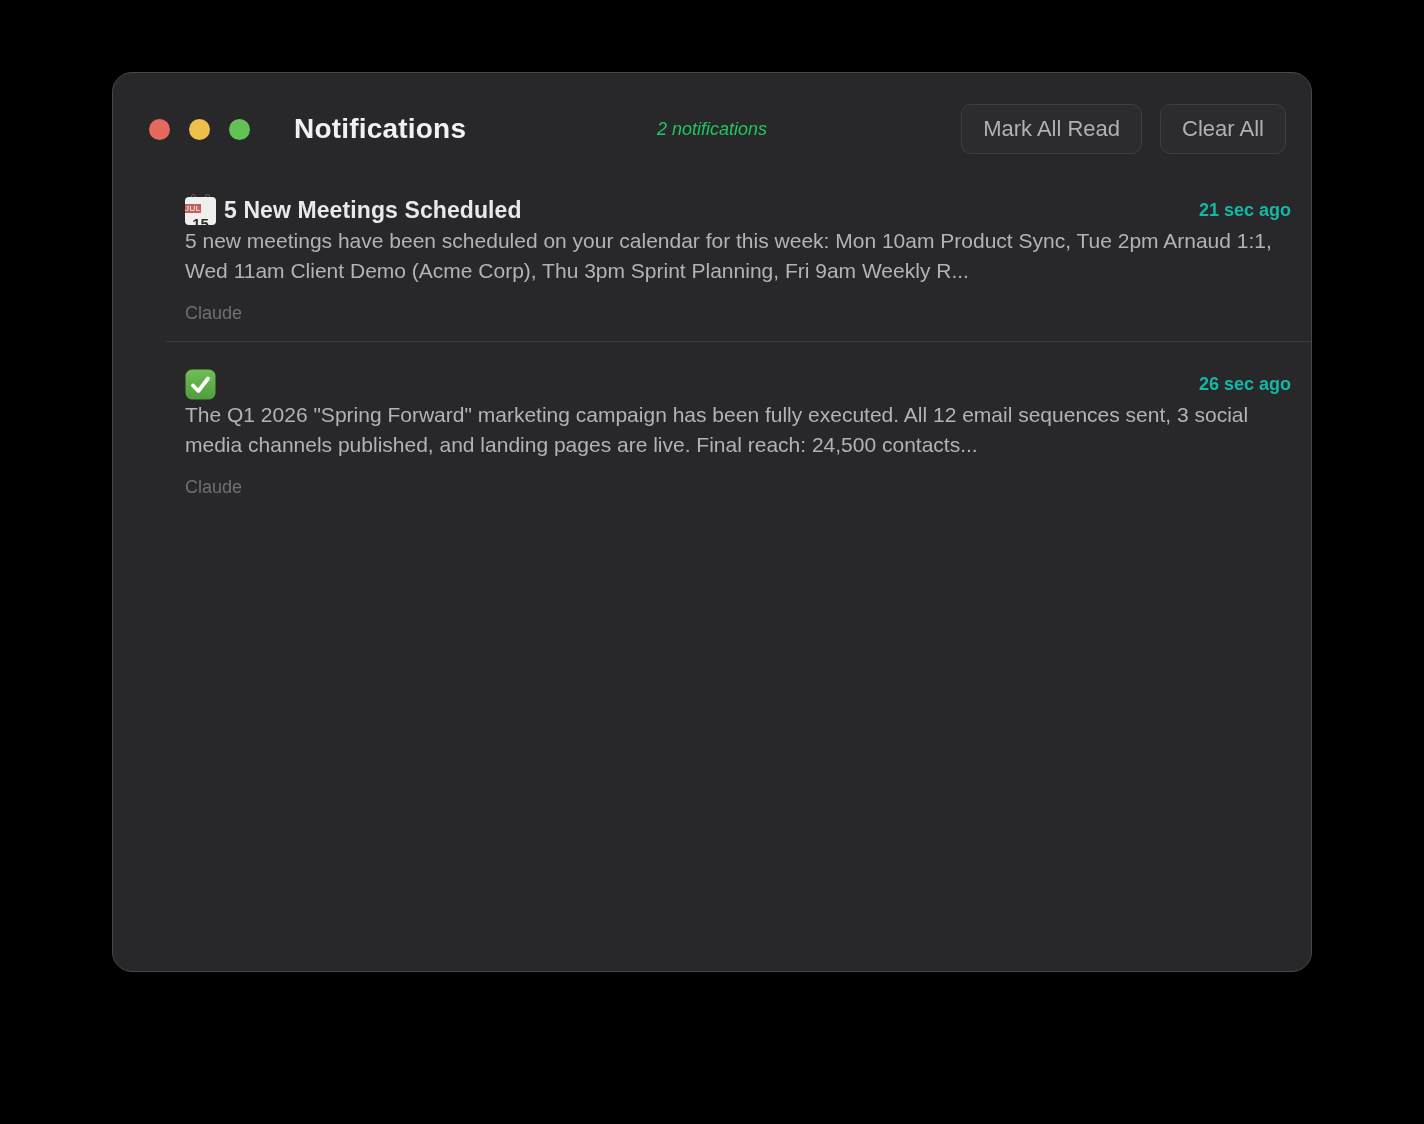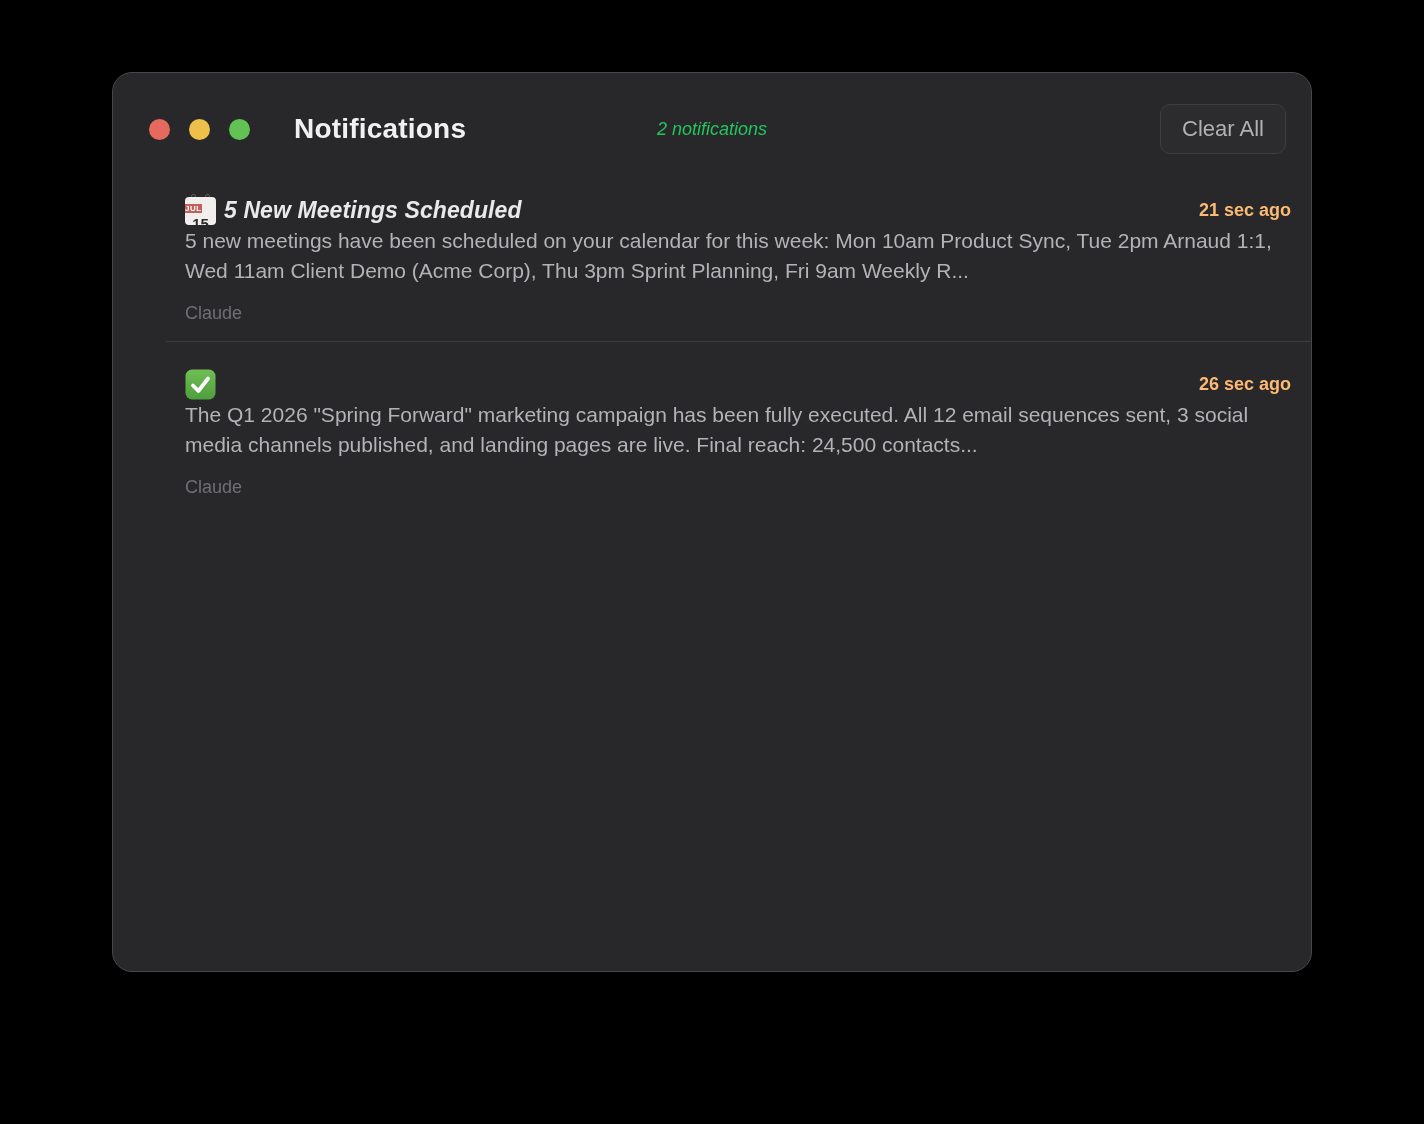--- a/index.html
+++ b/index.html
@@ -69,27 +69,26 @@
     border-radius: 50%;
     background: #3d7bf7;
   }
   .content { flex: 1; min-width: 0; }
   .row-head { display: flex; align-items: center; }
   .n-title {
     font-size: 23px;
     font-weight: 700;
     color: #e9e9eb;
     letter-spacing: 0.1px;
-    font-style: italic;
   }
   .time {
     margin-left: auto;
     font-size: 18px;
     font-weight: 600;
-    color: #fdba74;
+    color: #14b8a6;
     white-space: nowrap;
     padding-left: 20px;
   }
   .n-body {
     font-size: 21px;
     line-height: 29.5px;
     color: #b3b3b7;
   }
   .n-source {
     margin-top: 18px;
@@ -115,21 +114,21 @@
     position: absolute; top: 3px; left: 0; right: 0; bottom: 1px;
     border-radius: 4px;
     overflow: hidden;
     background: #f0efed;
   }
   .cal-head {
     height: 11px;
     background: #c2605c;
     color: #ffffff;
     font-size: 8px;
-    font-weight: 700;
+    font-weight: 400;
     text-align: center;
     line-height: 12px;
     letter-spacing: 0.5px;
   }
   .cal-day {
     font-size: 15px;
     font-weight: 700;
     color: #2b2b2b;
     text-align: center;
     line-height: 17px;
@@ -143,20 +142,21 @@
 
   <div class="header">
     <div class="traffic">
       <span class="light red"></span>
       <span class="light yellow"></span>
       <span class="light green"></span>
     </div>
     <span class="win-title">Notifications</span>
     <span class="count">2 notifications</span>
     <div class="header-actions">
+      <button class="btn">Mark All Read</button>
       <button class="btn">Clear All</button>
     </div>
   </div>
 
   <div class="list">
 
     <div class="row">
       <div class="dot-col">
         <span class="dot"></span>
       </div>

